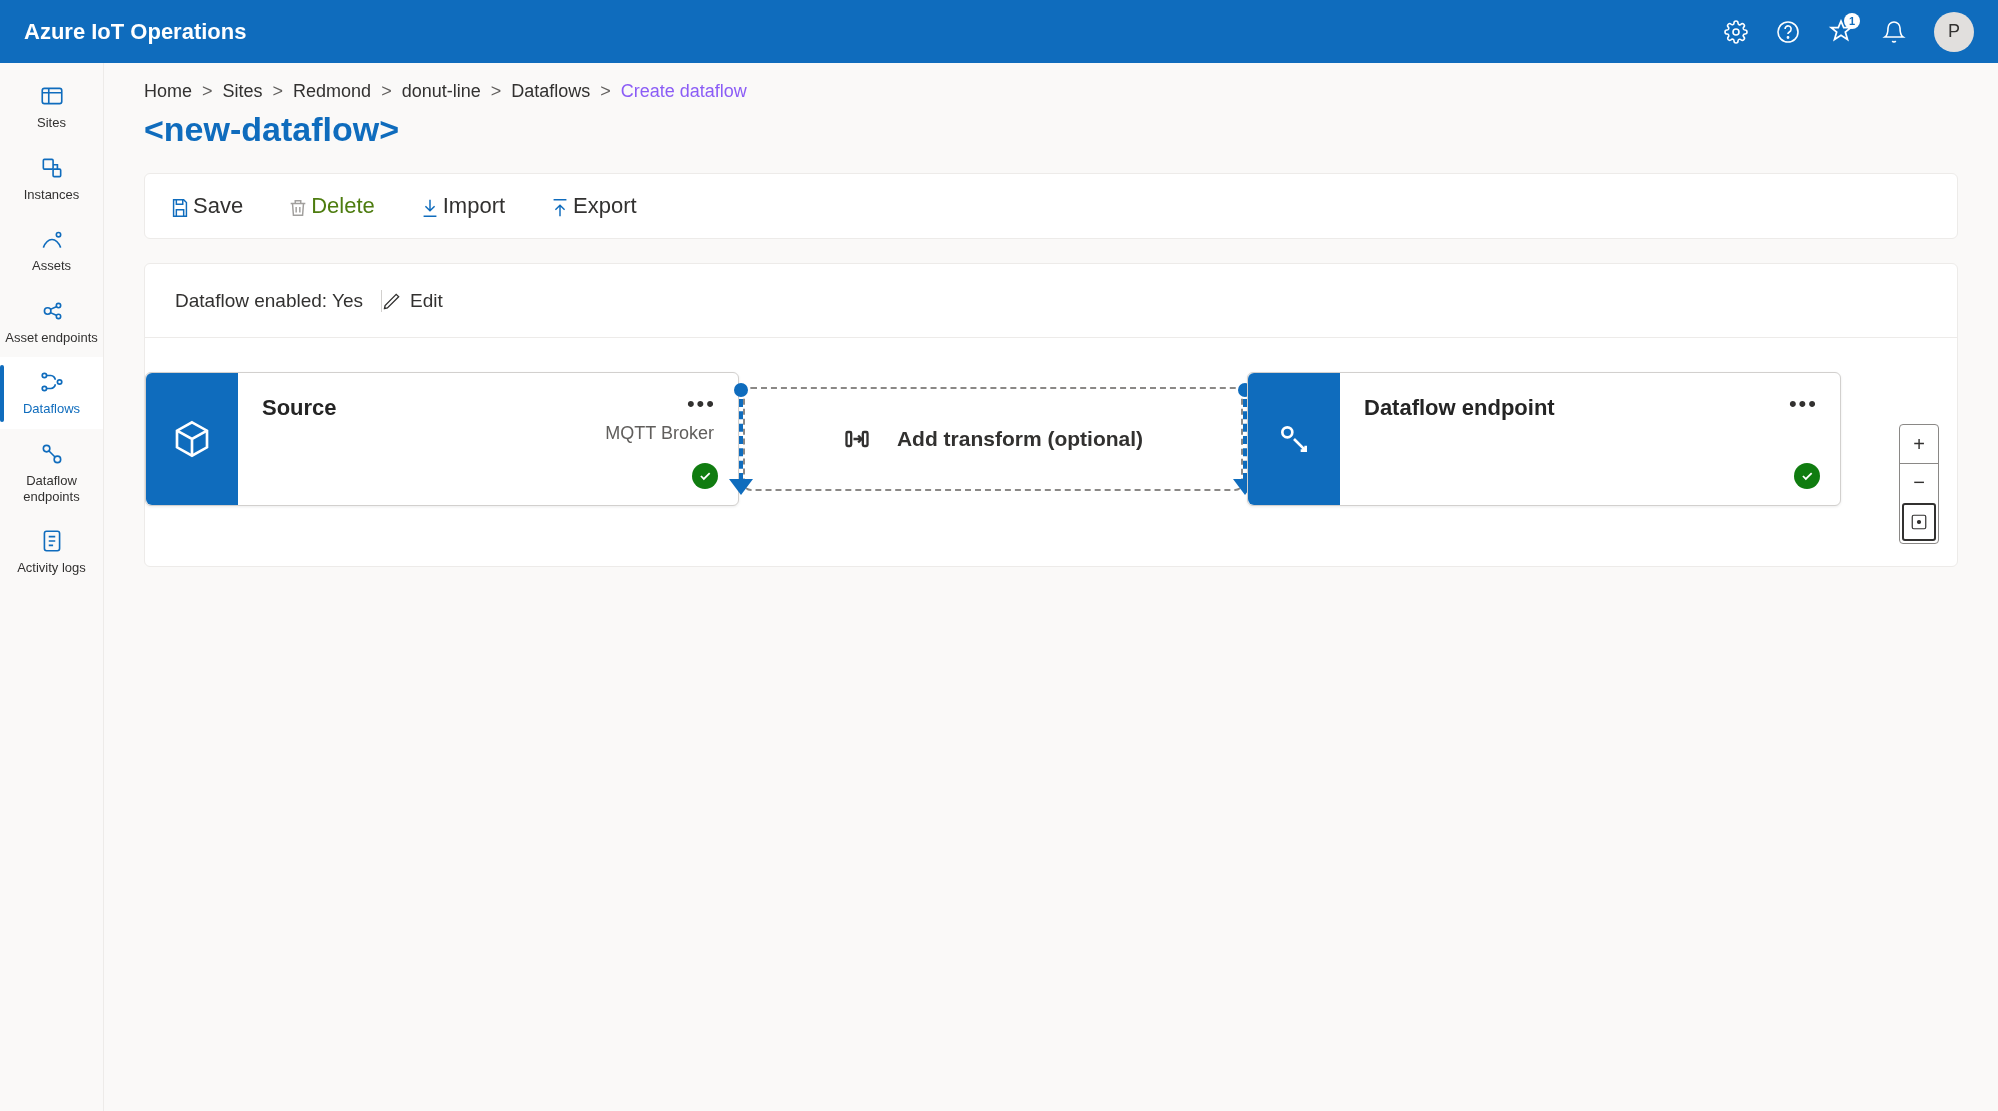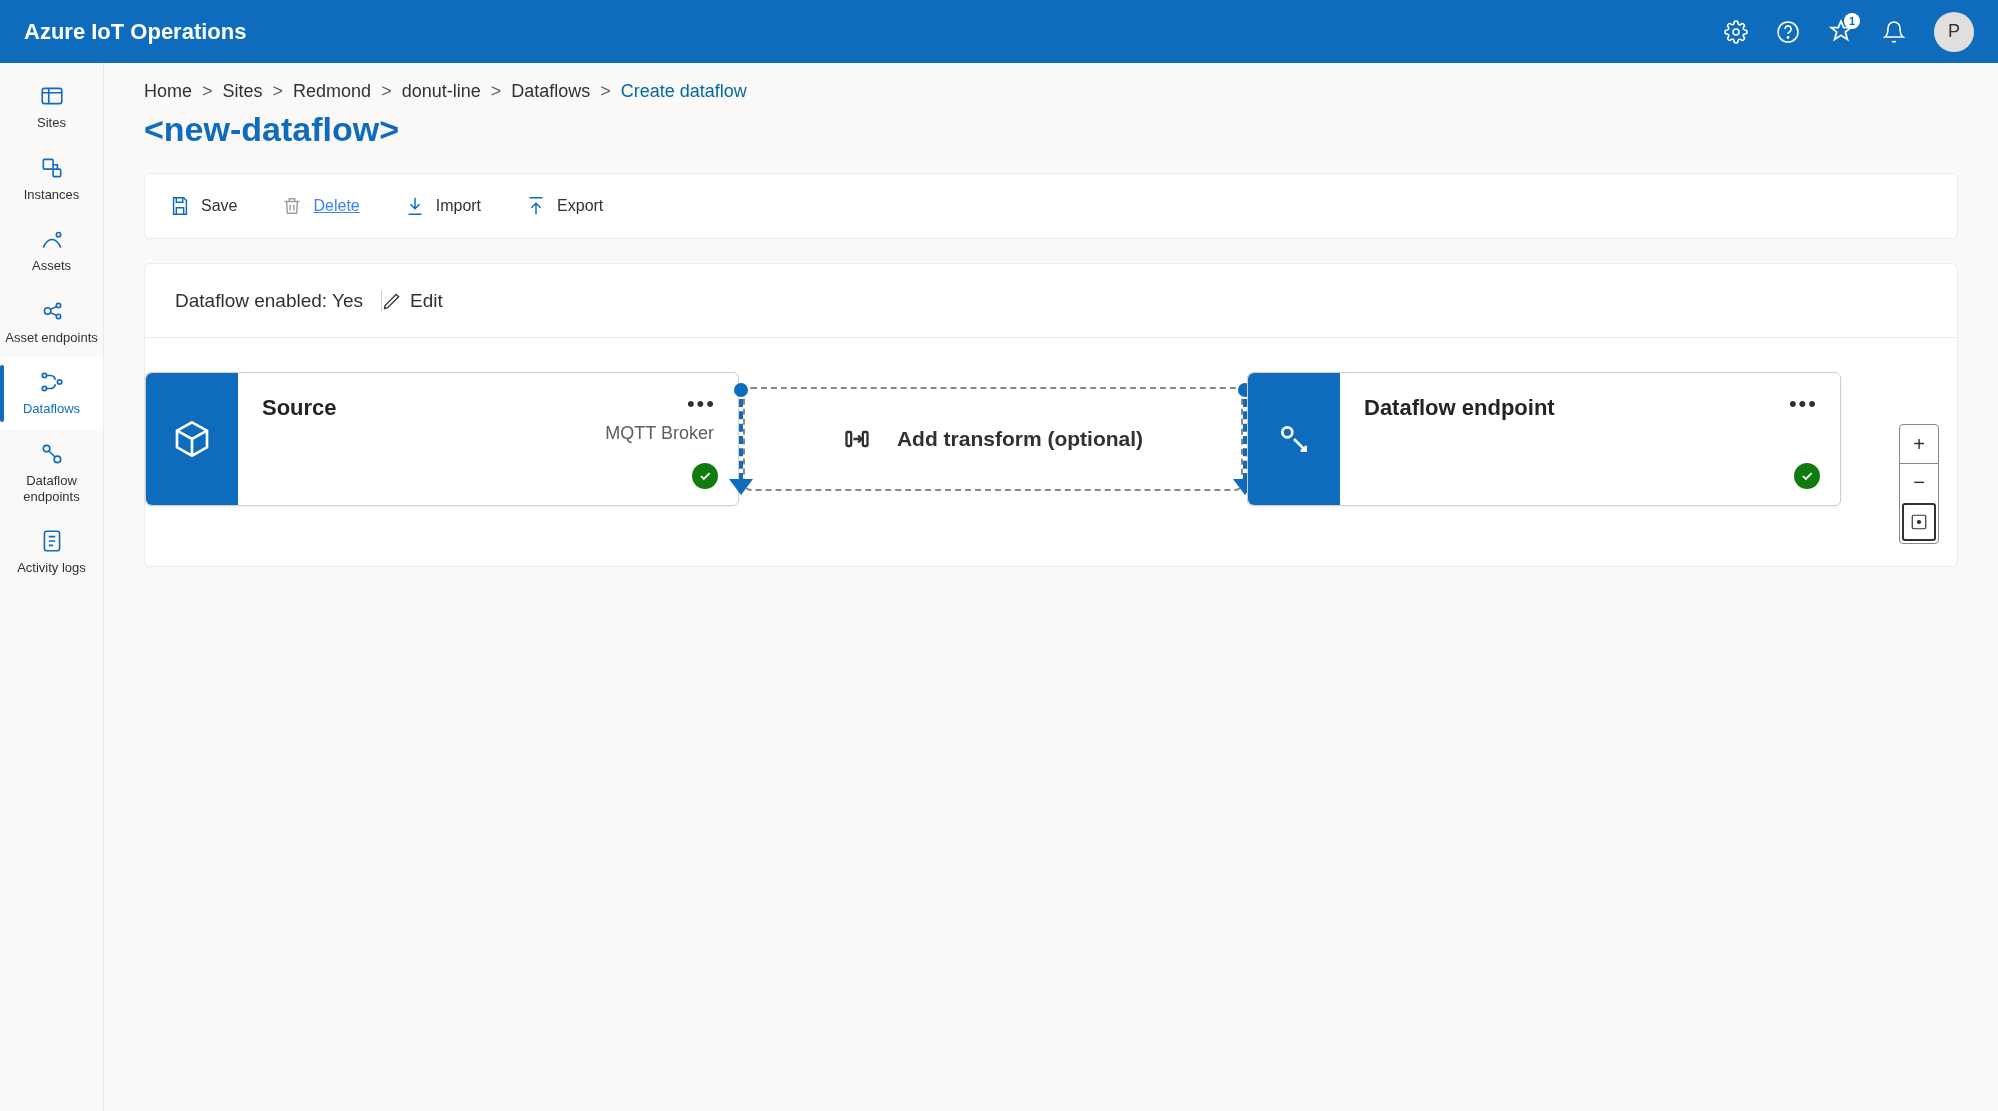--- a/index.html
+++ b/index.html
@@ -23,28 +23,28 @@
   .sidebar-item.active { background: #fff; }
   .sidebar-item.active::before { content: ""; position: absolute; left: 0; top: 10%; bottom: 10%; width: 4px; background: #0f6cbd; border-radius: 2px; }
   .sidebar-item.active .sb-label, .sidebar-item.active svg { color: #0f6cbd; }
   .sidebar-item svg { color: #0f6cbd; }
   .sb-label { font-size: 13px; line-height: 1.2; color: #323130; }
 
   
   .main { flex: 1; overflow: auto; padding: 18px 40px 40px 40px; background: #faf9f8; }
   .breadcrumb { font-size: 18px; color: #323130; display: flex; align-items: center; gap: 10px; flex-wrap: wrap; }
   .breadcrumb a { color: #323130; text-decoration: none; cursor: pointer; }
-  .breadcrumb .current { color: #0369a1; }
+  .breadcrumb .current { color: #8b5cf6; }
   .breadcrumb .sep { color: #605e5c; }
   .page-title { font-size: 34px; font-weight: 600; color: #0f6cbd; margin: 8px 0 24px 0; }
 
   
   .toolbar { background: #fff; border: 1px solid #edebe9; border-radius: 6px; height: 66px; display: flex; align-items: center; padding: 0 24px; gap: 44px; margin-bottom: 24px; }
-  .tb-btn { display: flex; align-items: center; gap: 10px; font-size: 16px; cursor: pointer; color: #323130; }
-  .tb-btn.disabled { color: #3b82f6; cursor: default; text-decoration: underline; }
+  .tb-btn { display: flex; align-items: flex-end; gap: 2px; font-size: 22px; cursor: pointer; color: #323130; }
+  .tb-btn.disabled { color: #4d7c0f; cursor: default; }
   .tb-btn svg { color: #0f6cbd; }
   .tb-btn.disabled svg { color: #a19f9d; }
 
   
   .canvas-wrap { background: #fff; border: 1px solid #edebe9; border-radius: 6px; position: relative; padding-bottom: 60px; }
   .canvas-header { height: 74px; display: flex; align-items: center; padding: 0 30px; border-bottom: 1px solid #edebe9; }
   .df-enabled { font-size: 19px; color: #323130; padding-right: 18px; border-right: 1px solid #d2d0ce; }
   .edit-btn { display: flex; align-items: center; gap: 8px; font-size: 19px; cursor: pointer; }
 
   .canvas { position: relative; display: flex; flex-direction: row; align-items: center; padding-top: 34px; }

